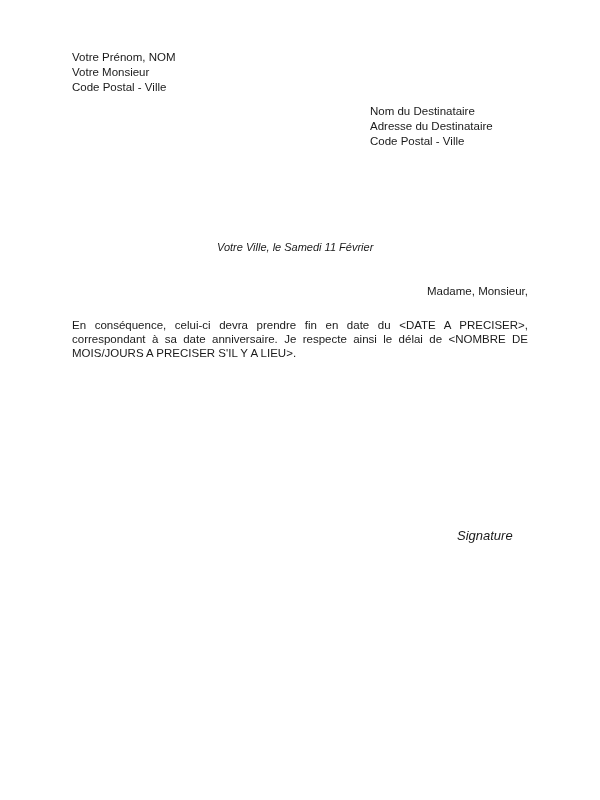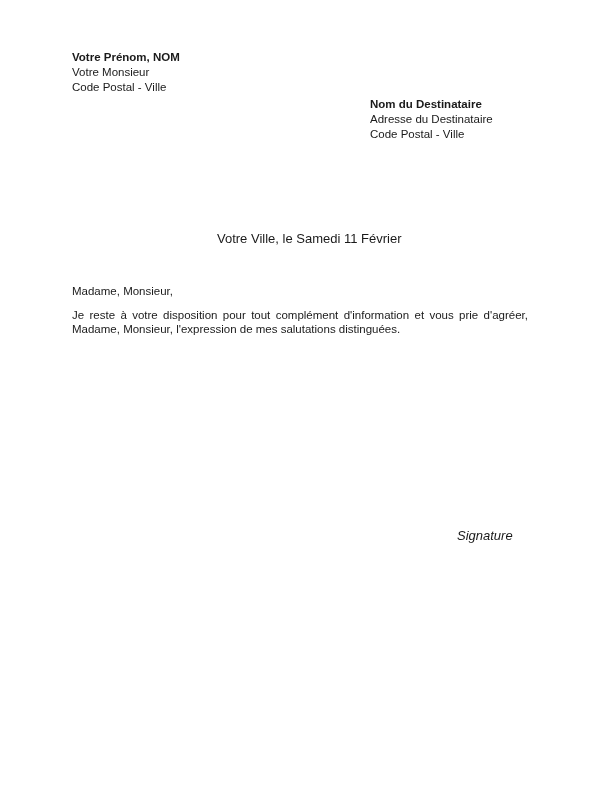--- a/index.html
+++ b/index.html
@@ -15,53 +15,54 @@
     font-family: "Liberation Sans", "DejaVu Sans", sans-serif;
     color: #1a1a1a;
     overflow: hidden;
   }
   .addr-block {
     position: absolute;
     font-size: 11.5px;
     line-height: 15px;
   }
   .addr-block .name {
-    font-weight: bold;
+    font-weight: normal;
   }
   .sender {
     left: 72px;
     top: 50px;
   }
   .recipient {
     left: 370px;
-    top: 97px;
+    top: 104px;
   }
   .dateline {
     position: absolute;
     left: 217px;
-    top: 232px;
-    font-size: 13px;
+    top: 240px;
+    font-size: 11px;
     line-height: 14px;
     white-space: nowrap;
+    font-style: italic;
   }
   .letter-body {
     position: absolute;
     left: 72px;
     top: 284px;
     width: 456px;
     font-size: 11.5px;
     line-height: 14px;
     text-align: justify;
   }
   .letter-body p {
     margin: 0 0 12px 0;
   }
   .letter-body p.salutation {
-    margin-bottom: 10px;
-    text-align: left;
+    margin-bottom: 20px;
+    text-align: right;
   }
   .signature {
     position: absolute;
     left: 457px;
     top: 528px;
     font-size: 13px;
     font-style: italic;
     white-space: nowrap;
   }
 </style>
@@ -79,18 +80,18 @@
   <div class="addr-block recipient">
     <div class="name">Nom du Destinataire</div>
     <div>Adresse du Destinataire</div>
     <div>Code Postal - Ville</div>
   </div>
 
   <div class="dateline">Votre Ville, le Samedi 11 Février</div>
 
   <div class="letter-body">
     <p class="salutation">Madame, Monsieur,</p>
-    <p>Je reste à votre disposition pour tout complément d'information et vous prie d'agréer, Madame, Monsieur, l'expression de mes salutations distinguées.</p>
+    <p>En conséquence, celui-ci devra prendre fin en date du &lt;DATE A PRECISER&gt;, correspondant à sa date anniversaire. Je respecte ainsi le délai de &lt;NOMBRE DE MOIS/JOURS A PRECISER S'IL Y A LIEU&gt;.</p>
   </div>
 
   <div class="signature">Signature</div>
 
 </div>
 
 </body></html>

